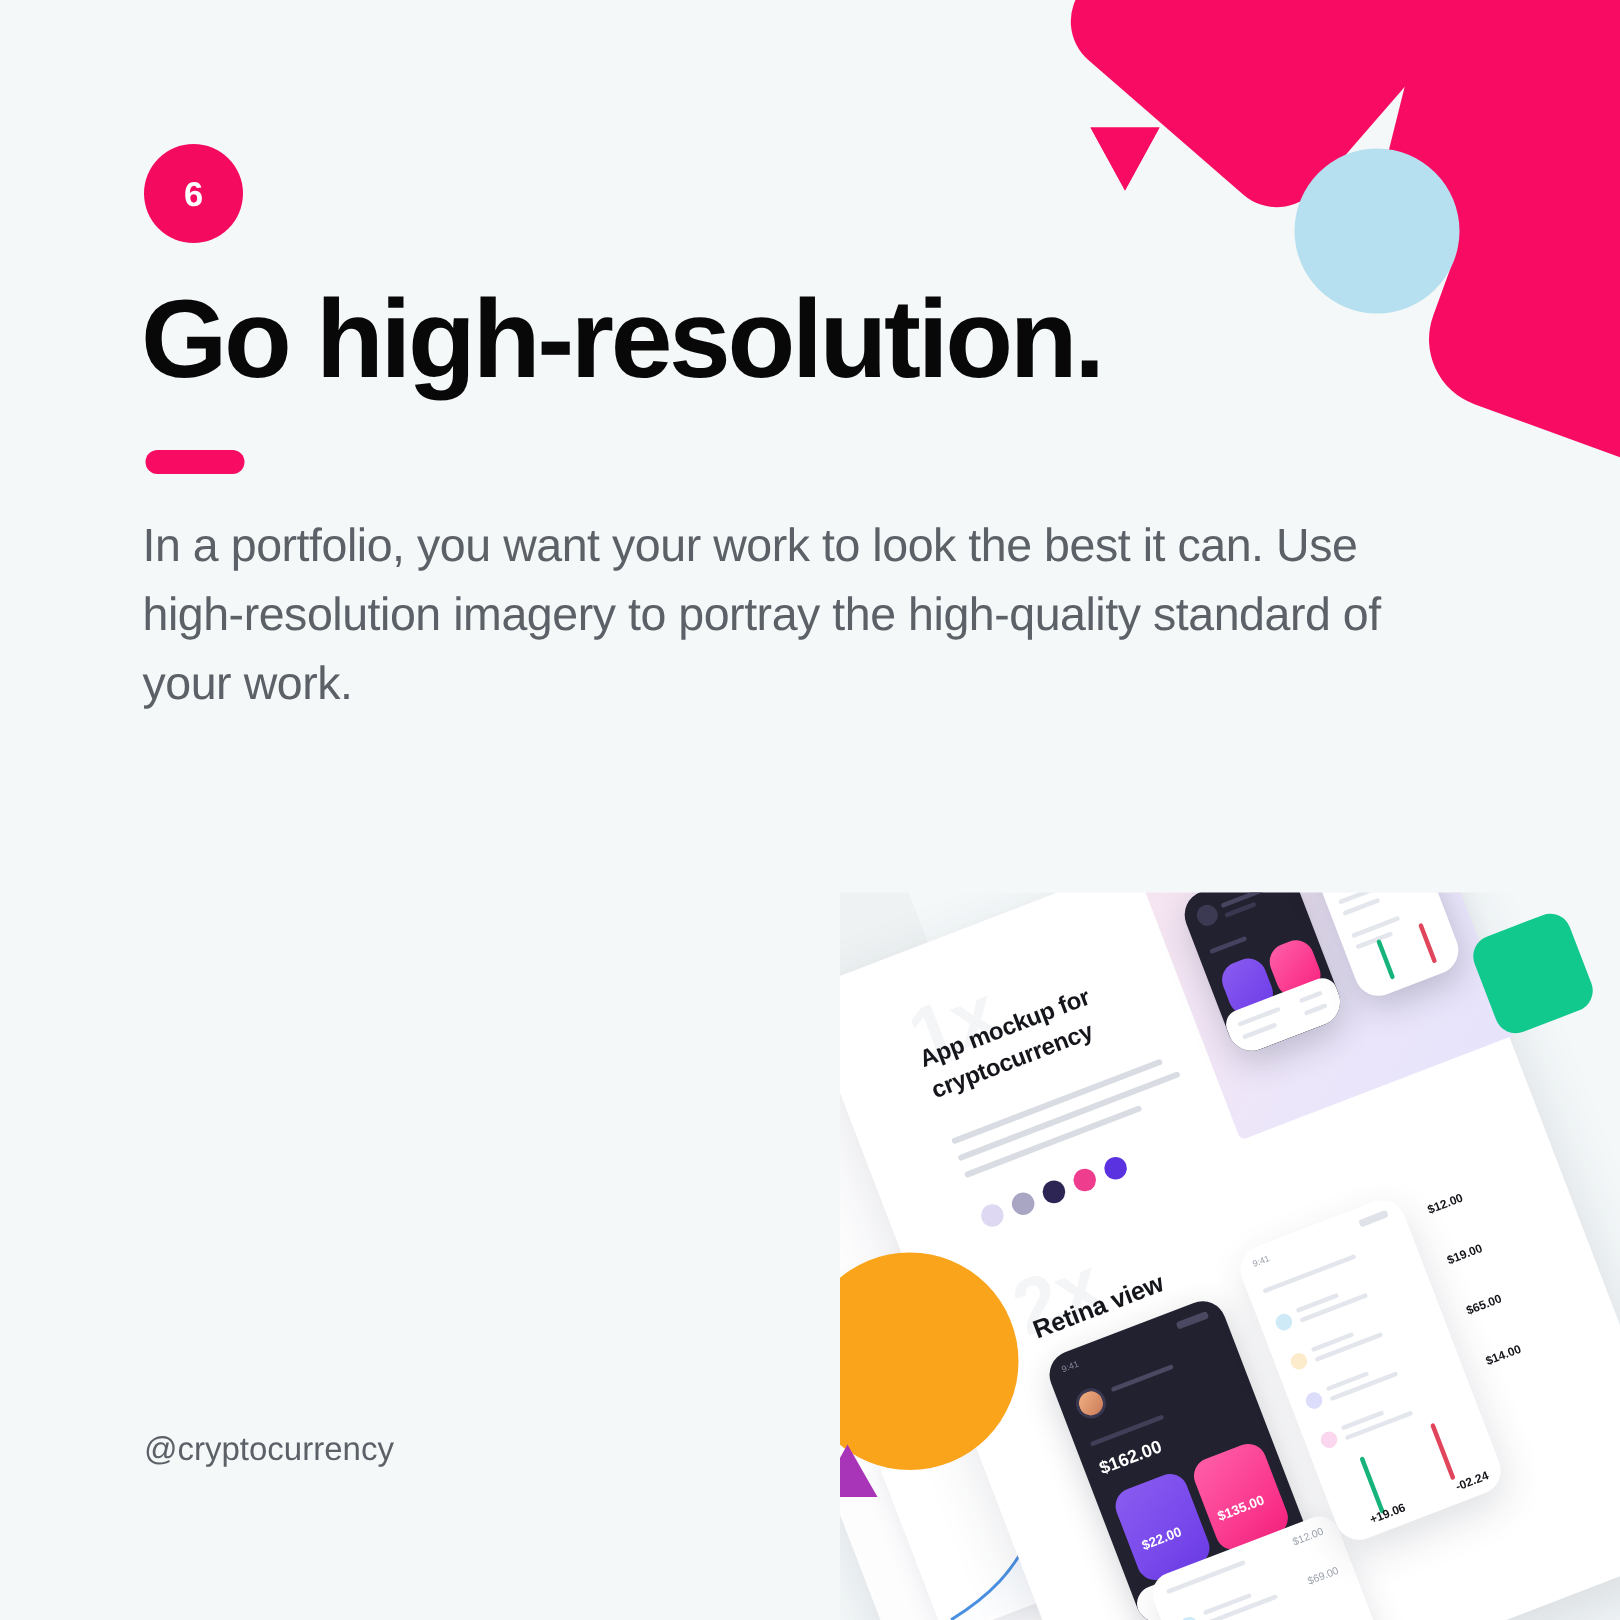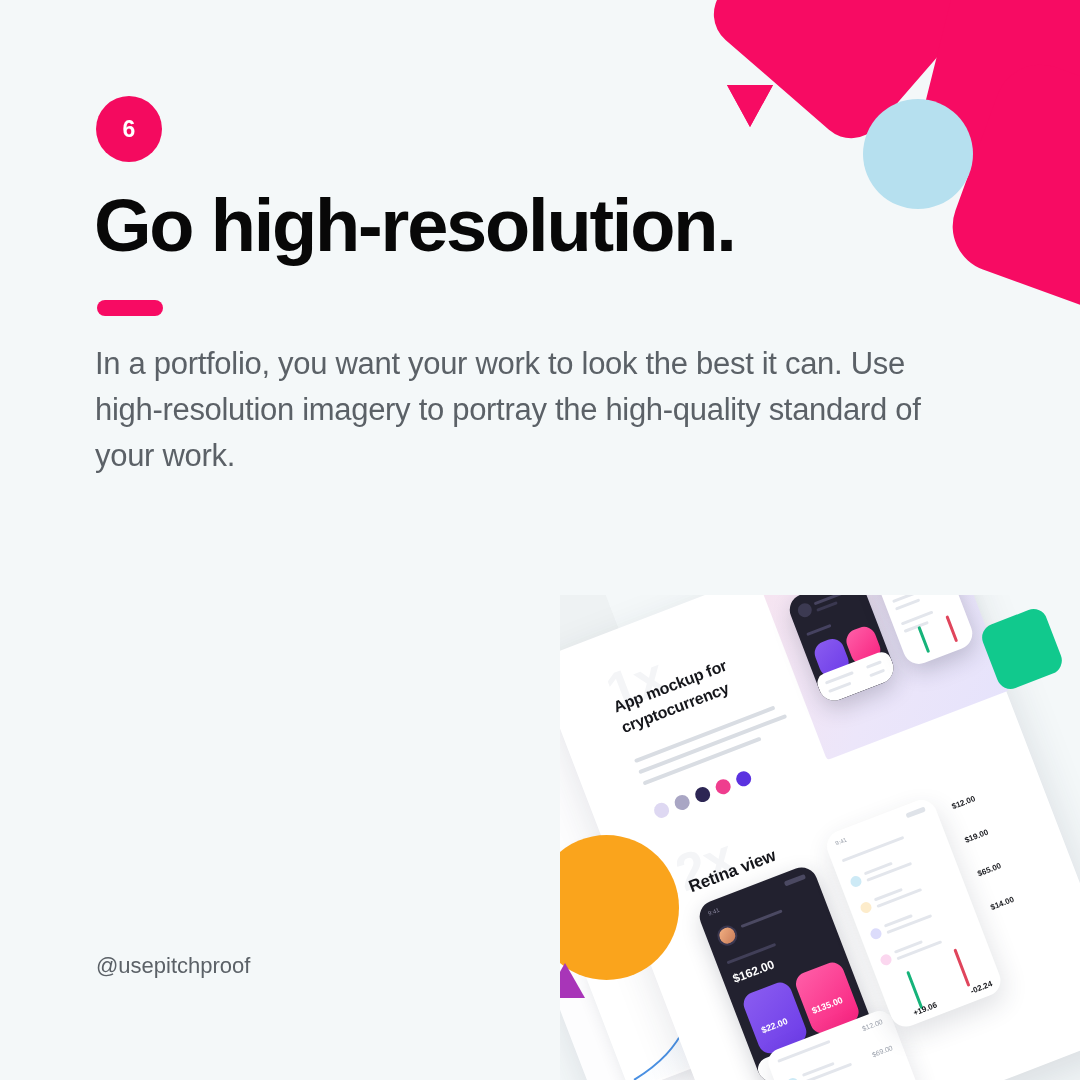--- a/index.html
+++ b/index.html
@@ -201,21 +201,21 @@
 <div class="deco" id="shape-blue-circle"></div>
 
 <div id="badge-number">6</div>
 
 <h1 id="page-title">Go high-resolution.</h1>
 
 <div id="title-rule"></div>
 
 <p id="page-body">In a portfolio, you want your work to look the best it can. Use high-resolution imagery to portray the high-quality standard of your work.</p>
 
-<div id="handle">@usepitchproof</div>
+<div id="handle">@cryptocurrency</div>
 
 <div id="mockup-scene">
 
   <div id="leaf-strip"></div>
 
   <div class="sheet" id="sheet-dashboard">
 
     <div class="sheet" style="left:196px;top:14px;width:108px;height:86px;box-shadow:0 6px 16px rgba(40,50,70,.10);">
       <div class="mini-row" style="left:10px;top:14px;width:84px;">
         <u style="width:30px;"></u>

